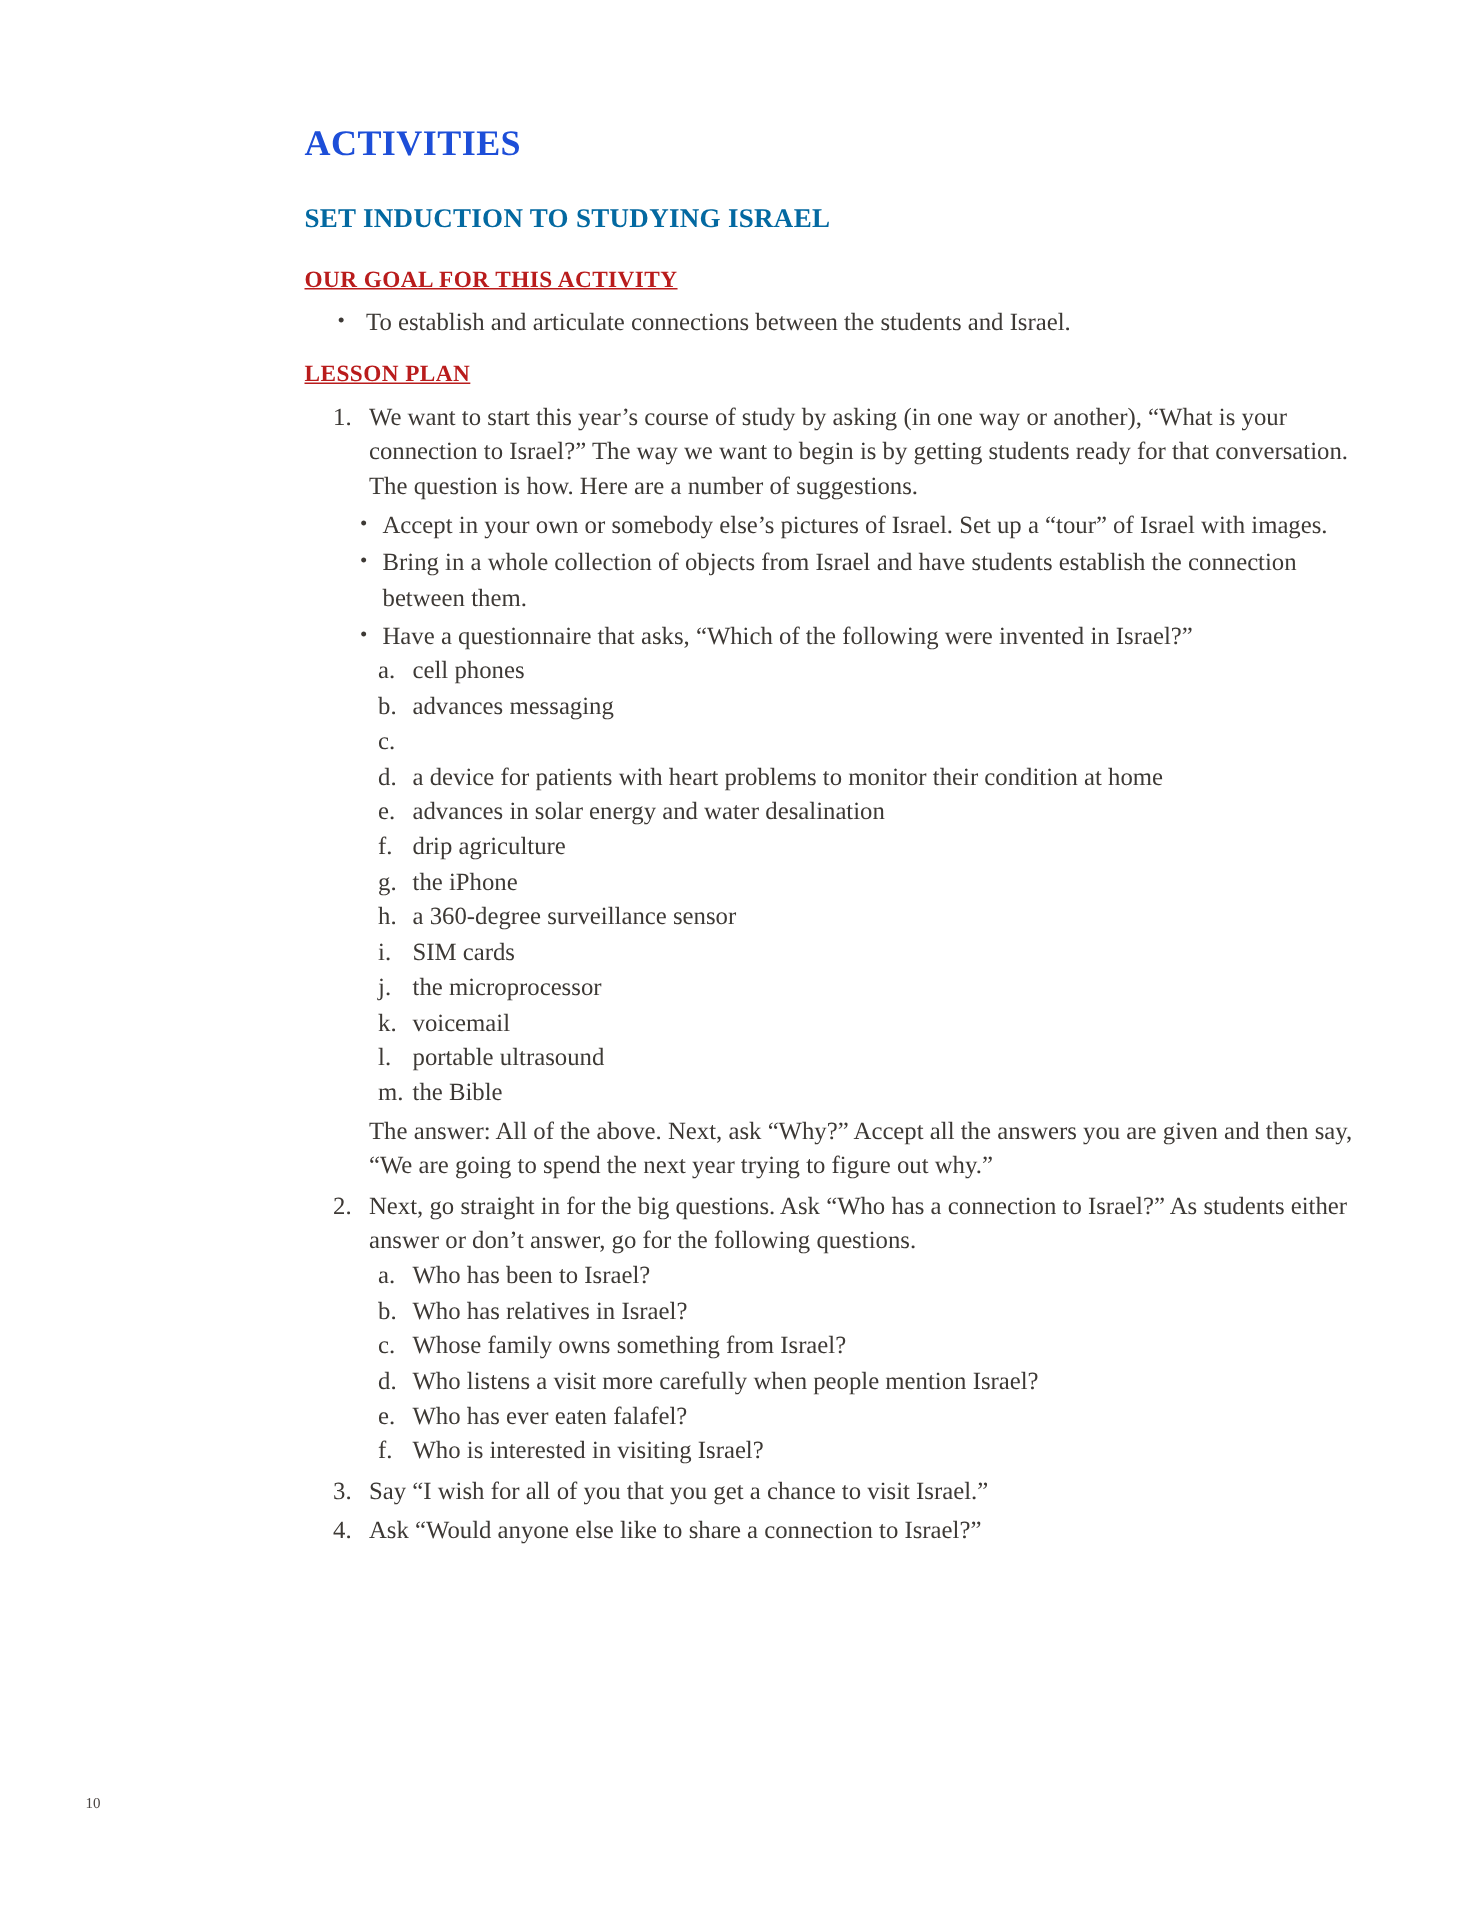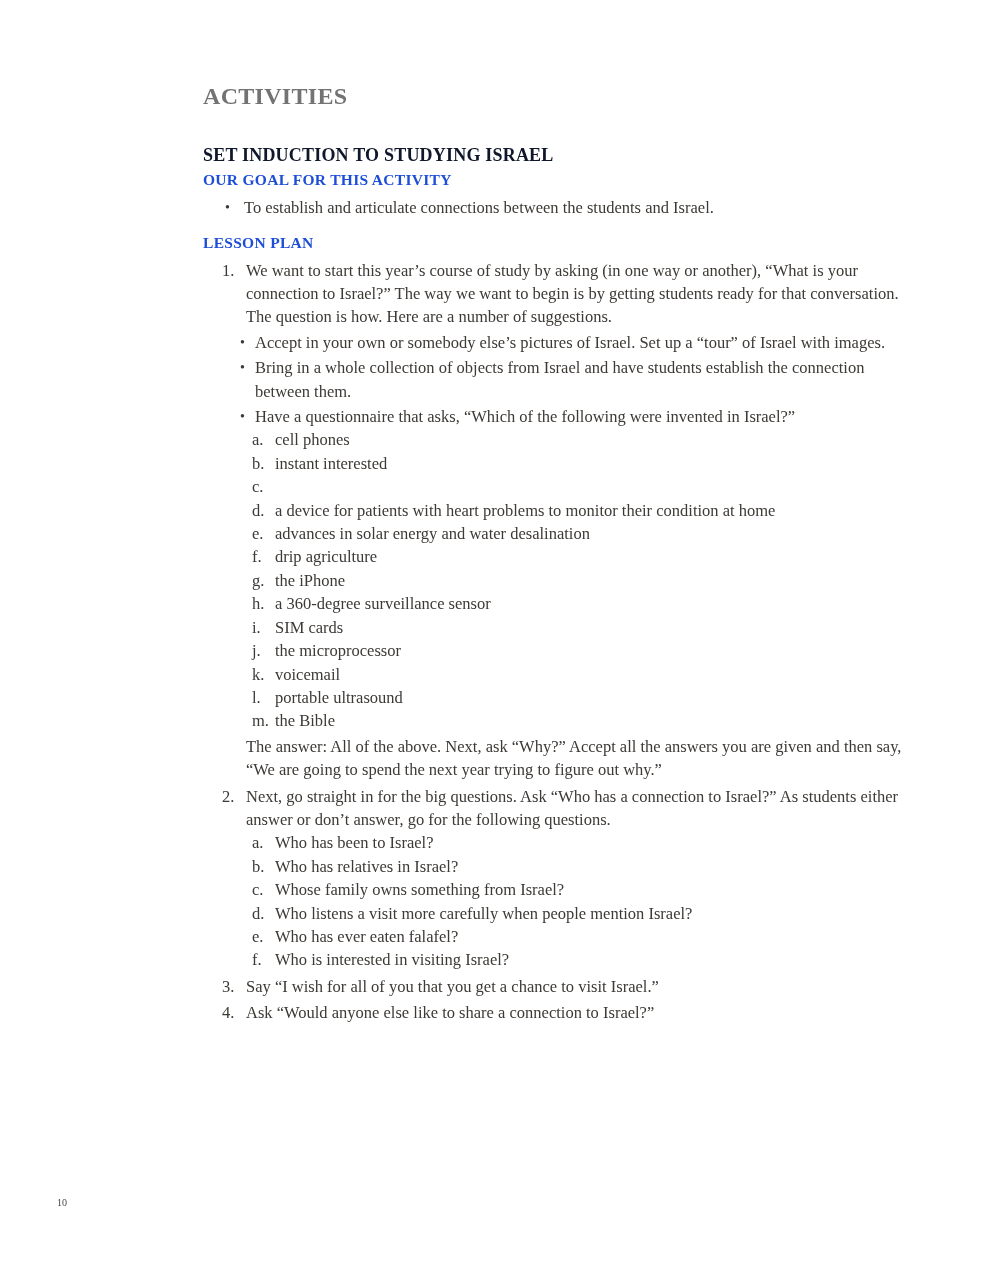--- a/index.html
+++ b/index.html
@@ -14,38 +14,39 @@
   }
   .content {
     position: absolute;
     left: 203px;
     top: 84px;
     width: 704px;
   }
   h1.doc-title {
     font-size: 24px;
     font-weight: 700;
-    color: #737373;
+    color: #1d4ed8;
     letter-spacing: 0.3px;
     line-height: 1.05;
-    margin-bottom: 36px;
+    margin-bottom: 26px;
   }
   h2.section-heading {
     font-size: 18px;
     font-weight: 700;
-    color: #0f172a;
+    color: #0369a1;
     letter-spacing: 0.2px;
-    margin-bottom: 5px;
+    margin-bottom: 22px;
   }
   h3.sub-heading {
     font-size: 15.5px;
     font-weight: 700;
-    color: #1d4ed8;
+    color: #b91c1c;
     letter-spacing: 0.3px;
     margin-bottom: 7px;
+    text-decoration: underline;
   }
   .body-text { font-size: 16.5px; line-height: 23.4px; }
   .row { display: flex; align-items: flex-start; }
   .row .marker { flex: 0 0 auto; }
   .row .txt { flex: 1 1 auto; }
 
   
   .row-goal { padding-left: 22px; margin-bottom: 14px; }
   .row-goal .marker { width: 19px; font-size: 14px; line-height: 23.4px; }
 
@@ -107,21 +108,21 @@
     <span class="marker">•</span>
     <span class="txt">Have a questionnaire that asks, “Which of the following were invented in Israel?”</span>
   </div>
 
   <div class="row row-letter body-text">
     <span class="marker">a.</span>
     <span class="txt">cell phones</span>
   </div>
   <div class="row row-letter body-text">
     <span class="marker">b.</span>
-    <span class="txt">instant interested</span>
+    <span class="txt">advances messaging</span>
   </div>
   <div class="row row-letter body-text">
     <span class="marker">c.</span>
   </div>
   <div class="row row-letter body-text">
     <span class="marker">d.</span>
     <span class="txt">a device for patients with heart problems to monitor their condition at home</span>
   </div>
   <div class="row row-letter body-text">
     <span class="marker">e.</span>

